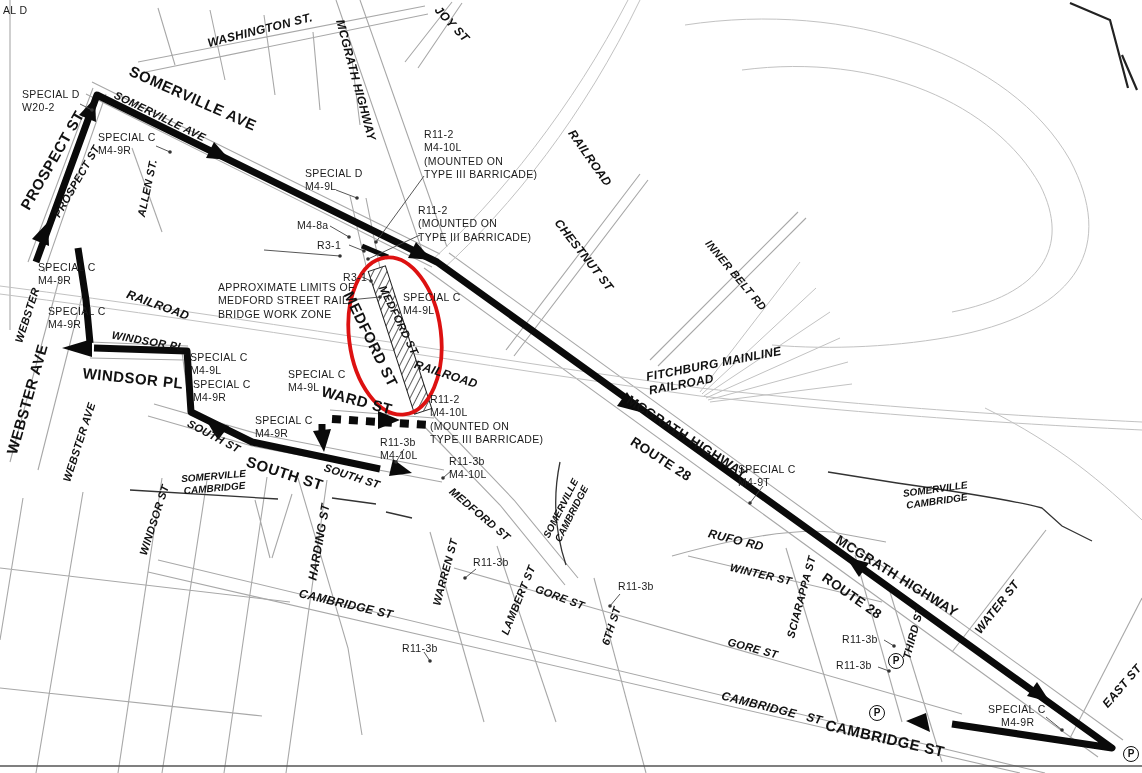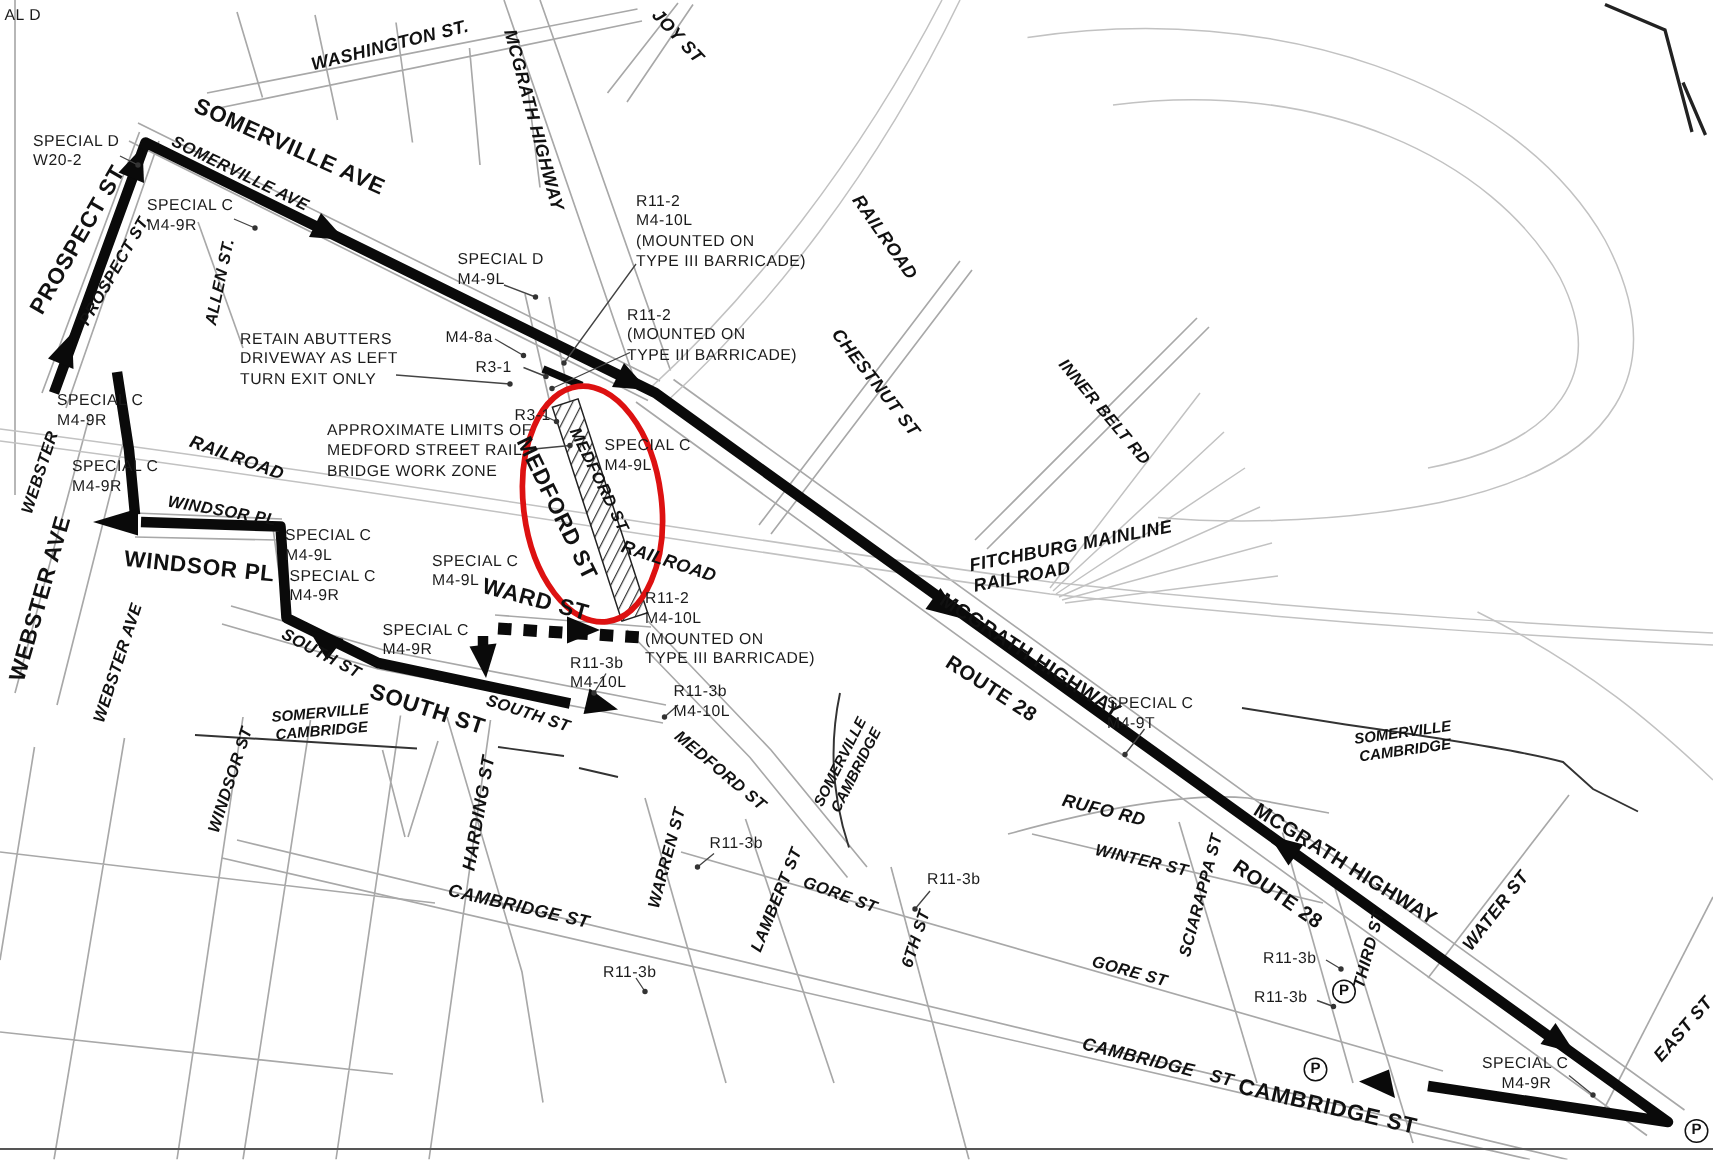--- a/index.html
+++ b/index.html
@@ -205,23 +205,20 @@
 M4-9L</div>
       <div class="lbl co" style="left: 297px; top: 219px; transform-origin: left top; transform: rotate(0deg);">M4-8a</div>
       <div class="lbl co" style="left: 317px; top: 239px; transform-origin: left top; transform: rotate(0deg);">R3-1</div>
       <div class="lbl co" style="left: 424px; top: 128px; transform-origin: left top; transform: rotate(0deg);">R11-2
 M4-10L
 (MOUNTED ON
 TYPE III BARRICADE)</div>
       <div class="lbl co" style="left: 418px; top: 204px; transform-origin: left top; transform: rotate(0deg);">R11-2
 (MOUNTED ON
 TYPE III BARRICADE)</div>
-      <div class="lbl co" style="left: 160px; top: 220px; transform-origin: left top; transform: rotate(0deg);">RETAIN ABUTTERS
-DRIVEWAY AS LEFT
-TURN EXIT ONLY</div>
       <div class="lbl co" style="left: 343px; top: 271px; transform-origin: left top; transform: rotate(0deg);">R3-1</div>
       <div class="lbl co" style="left: 218px; top: 281px; transform-origin: left top; transform: rotate(0deg);">APPROXIMATE LIMITS OF
 MEDFORD STREET RAIL
 BRIDGE WORK ZONE</div>
       <div class="lbl co" style="left: 403px; top: 291px; transform-origin: left top; transform: rotate(0deg);">SPECIAL C
 M4-9L</div>
       <div class="lbl co" style="left: 38px; top: 261px; transform-origin: left top; transform: rotate(0deg);">SPECIAL C
 M4-9R</div>
       <div class="lbl co" style="left: 48px; top: 305px; transform-origin: left top; transform: rotate(0deg);">SPECIAL C
 M4-9R</div>

